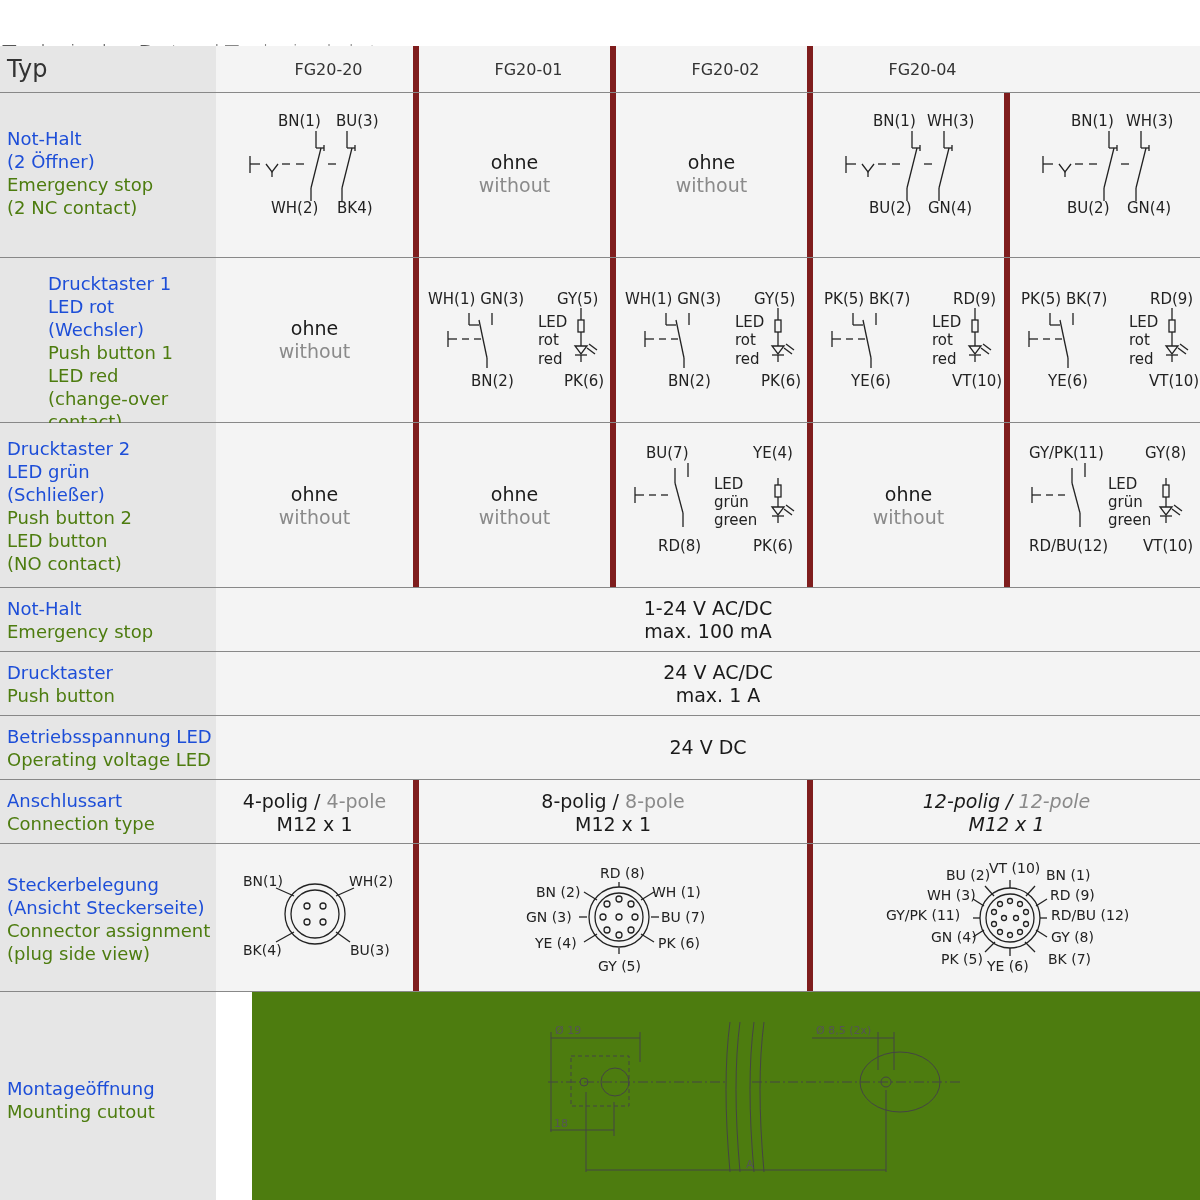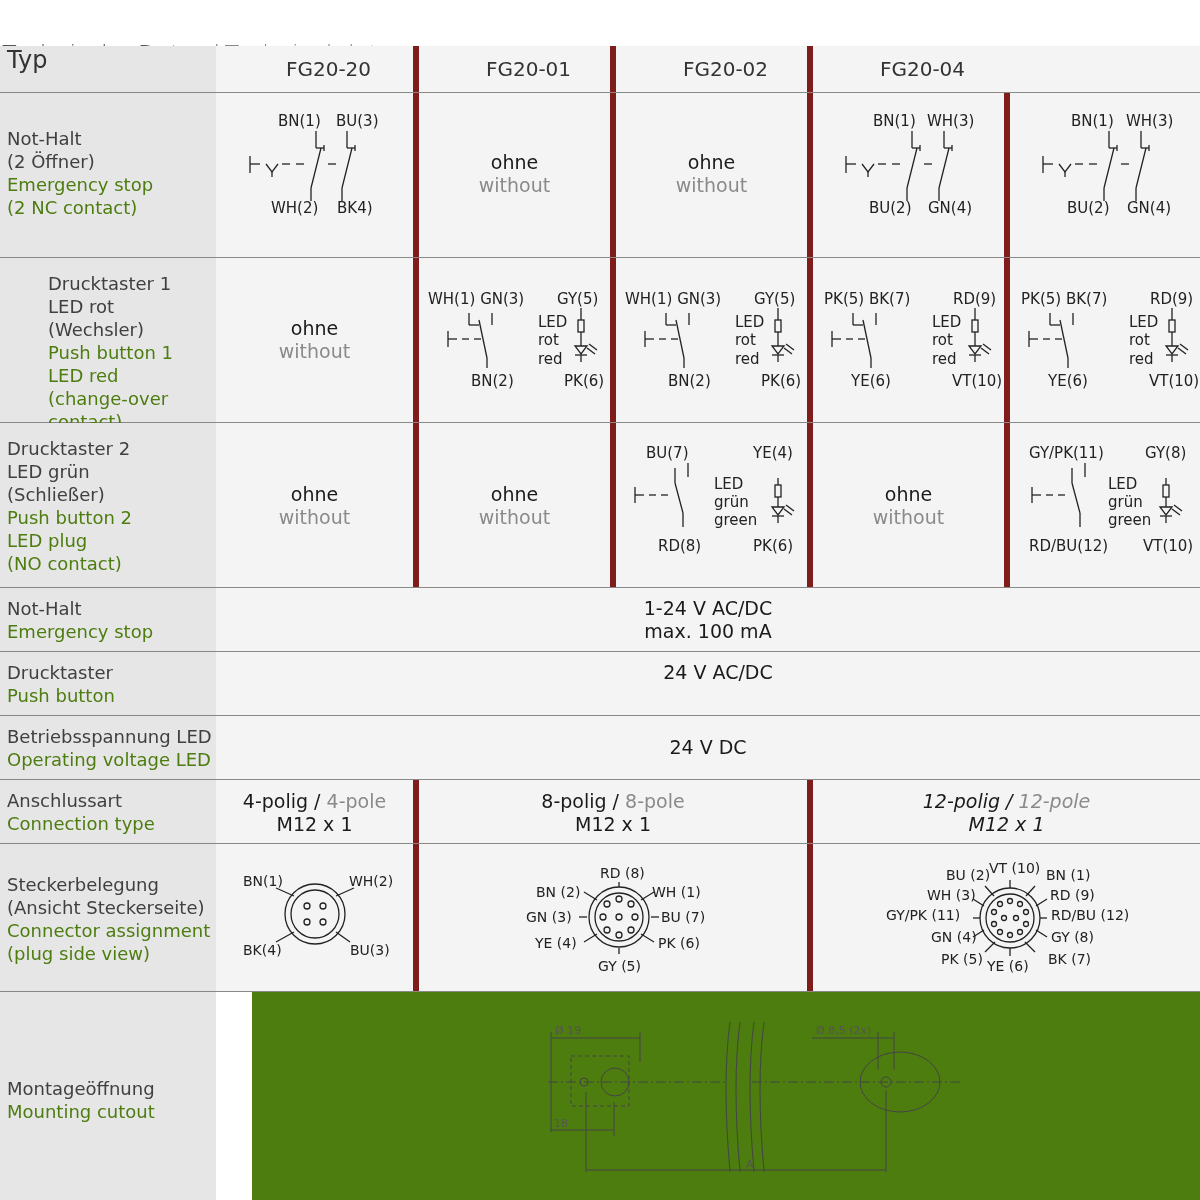--- a/index.html
+++ b/index.html
@@ -7,39 +7,39 @@
   body { font-family: "DejaVu Sans", sans-serif; color: #1a1a1a; position: relative; }
   .titlebar { position: absolute; left: 0; top: 0; width: 1200px; height: 44px; background: #000; margin-top: 47px; }
   .titlebar .t { position: absolute; left: 2px; top: -6px; font-size: 24px; font-weight: 300; color: #555; white-space: nowrap; letter-spacing: -0.3px; }
   .titlebar .t .sep { color: #777; margin: 0 4px; }
   .titlebar .t .en { color: #888; }
   .row { position: absolute; left: 0; width: 1200px; border-bottom: 1px solid #888; }
   .row .lab { position: absolute; left: 0; top: 0; bottom: 0; width: 216px; background: #e6e6e6; padding-left: 7px; }
   .row .cells { position: absolute; left: 216px; right: 0; top: 0; bottom: 0; background: #f4f4f4; }
   .cell { position: absolute; top: 0; bottom: 0; border-left: 6px solid #7f1d1d; }
   .cell:first-child { border-left: none; }
-  .lab .de { font-size: 18px; color: #404040; line-height: 23px; display: block; }
+  .lab .de { font-size: 18px; color: #1d4ed8; line-height: 23px; display: block; }
   .lab .en { font-size: 18px; color: #4d7c0f; line-height: 23px; display: block; }
   .center { position: absolute; left: 0; right: 0; text-align: center; font-size: 19px; line-height: 23px; }
   .center .g { color: #8a8a8a; }
-  .hdr { position: absolute; left: 0; right: 0; top: 0; bottom: 0; display: flex; align-items: center; justify-content: center; font-size: 20px; color: #333; margin-left: 28px; }
+  .hdr { position: absolute; left: 0; right: 0; top: 0; bottom: 0; display: flex; align-items: center; justify-content: center; font-size: 16px; color: #333; margin-left: 28px; }
   .svgabs { position: absolute; left: 0; top: 0; }
   .sm { font-family: "DejaVu Sans", sans-serif; font-size: 15px; fill: #222; }
   .xs { font-family: "DejaVu Sans", sans-serif; font-size: 14px; fill: #222; }
   .tiny { font-family: "DejaVu Sans", sans-serif; font-size: 11px; fill: #555; }
 </style>
 </head>
 <body>
 
 <div class="titlebar">
   <div class="t"><span>Technische Daten</span><span class="sep">|</span><span class="en">Technical data</span></div>
 </div>
 
 <div class="row" style="top:46px;height:47px;">
-  <div class="lab" style="display:flex;align-items:flex-start;">
+  <div class="lab" style="display:flex;align-items:center;">
     <span style="font-size:24px;color:#333;">Typ</span>
   </div>
   <div class="cells">
     <div class="cell" style="left:0;width:197px;">
         <div class="hdr">FG20-20</div>
       </div>
     <div class="cell" style="left:197px;width:197px;">
         <div class="hdr">FG20-01</div>
       </div>
     <div class="cell" style="left:394px;width:197px;">
@@ -294,21 +294,21 @@
     </div>
   </div>
 </div>
 
 <div class="row" style="top:423px;height:165px;">
   <div class="lab" style="padding-top:14px;">
     <span class="de">Drucktaster 2</span>
     <span class="de">LED grün</span>
     <span class="de">(Schließer)</span>
     <span class="en">Push button 2</span>
-    <span class="en">LED plug</span>
+    <span class="en">LED button</span>
     <span class="en">(NO contact)</span>
   </div>
   <div class="cells">
     <div class="cell" style="left:0;width:197px;">
       <div class="center" style="top:60px;">
           <div>ohne</div>
           <div class="g">without</div>
         </div>
     </div>
     <div class="cell" style="left:197px;width:197px;">
@@ -398,20 +398,21 @@
 </div>
 
 <div class="row" style="top:652px;height:64px;">
   <div class="lab" style="padding-top:9px;">
     <span class="de">Drucktaster</span>
     <span class="en">Push button</span>
   </div>
   <div class="cells">
     <div class="center" style="top:9px;padding-left:20px;">
       <div>24 V AC/DC</div>
+      <div>max. 1 A</div>
     </div>
   </div>
 </div>
 
 <div class="row" style="top:716px;height:64px;">
   <div class="lab" style="padding-top:9px;">
     <span class="de">Betriebsspannung LED</span>
     <span class="en">Operating voltage LED</span>
   </div>
   <div class="cells">

